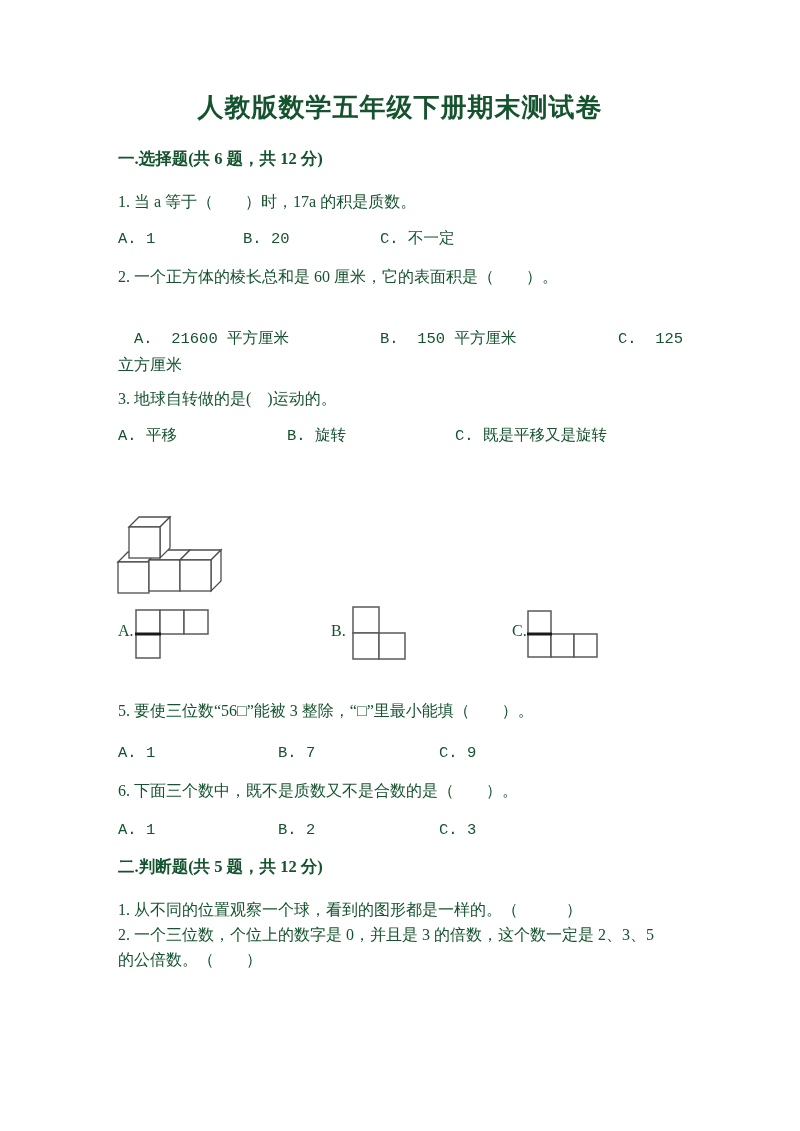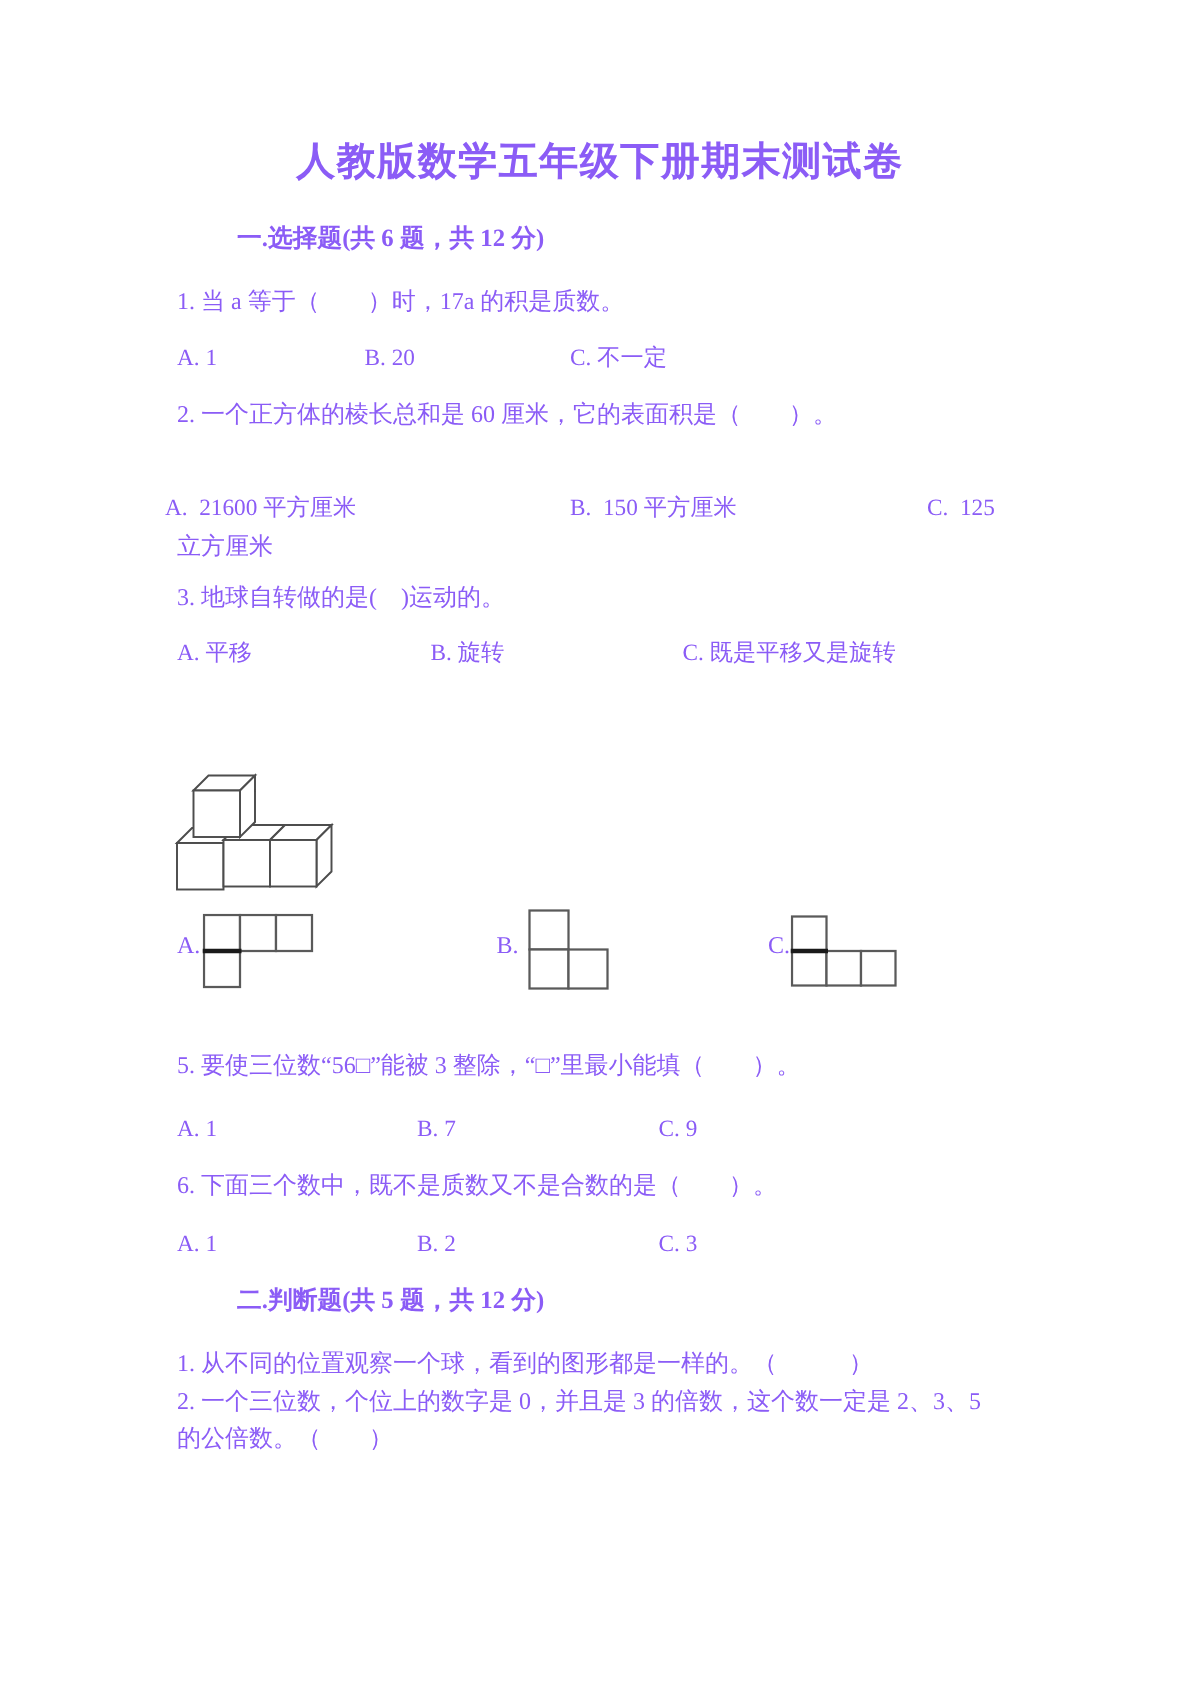--- a/index.html
+++ b/index.html
@@ -1,37 +1,37 @@
 <!DOCTYPE html>
 <html><head>
 <meta charset="utf-8">
 <style>
   html,body{margin:0;padding:0;background:#ffffff;}
   .page{
     position:relative;
     width:800px;height:1131px;
     background:#ffffff;
     font-family:"Liberation Serif","DejaVu Serif",serif;
-    color:#8b5cf6;
+    color:#14532d;
     overflow:hidden;
   }
   .title{
     position:absolute;top:90px;left:0;width:100%;
     text-align:center;
     font-size:26px;font-weight:700;
     letter-spacing:1px;
     white-space:pre;
   }
   .ln{
     position:absolute;left:118px;
     font-size:16px;line-height:20px;
     white-space:pre;
   }
-  .heading{font-weight:700;font-size:16.5px;margin-left:40px;}
-  .optrow{position:absolute;left:0;width:100%;height:22px;}
+  .heading{font-weight:700;font-size:16.5px;}
+  .optrow{position:absolute;left:0;width:100%;height:22px;font-family:Liberation Mono, monospace;}
   .opt{
     position:absolute;top:0;
     font-size:15.5px;line-height:20px;
     white-space:pre;
   }
   .fig{position:absolute;}
   svg .thin{fill:#ffffff;stroke:#4d4d4d;stroke-width:1.3;stroke-linejoin:miter;}
   svg .netsq{fill:#ffffff;stroke:#5a5a5a;stroke-width:1.5;}
   svg .bold{stroke:#1a1a1a;stroke-width:3;}
 </style>
@@ -46,21 +46,21 @@
 
   <div class="ln" style="top:192px">1. 当 a 等于（　　）时，17a 的积是质数。</div>
   <div class="optrow" style="top:229px">
     <span class="opt" style="left:118px">A. 1</span>
     <span class="opt" style="left:243px">B. 20</span>
     <span class="opt" style="left:380px">C. 不一定</span>
   </div>
 
   <div class="ln" style="top:267px">2. 一个正方体的棱长总和是 60 厘米，它的表面积是（　　）。</div>
   <div class="optrow" style="top:329px">
-    <span class="opt" style="left:110px">A.  21600 平方厘米</span>
+    <span class="opt" style="left:134px">A.  21600 平方厘米</span>
     <span class="opt" style="left:380px">B.  150 平方厘米</span>
     <span class="opt" style="left:618px">C.  125</span>
   </div>
   <div class="ln" style="top:355px">立方厘米</div>
 
   <div class="ln" style="top:389px">3. 地球自转做的是(　)运动的。</div>
   <div class="optrow" style="top:426px">
     <span class="opt" style="left:118px">A. 平移</span>
     <span class="opt" style="left:287px">B. 旋转</span>
     <span class="opt" style="left:455px">C. 既是平移又是旋转</span>

